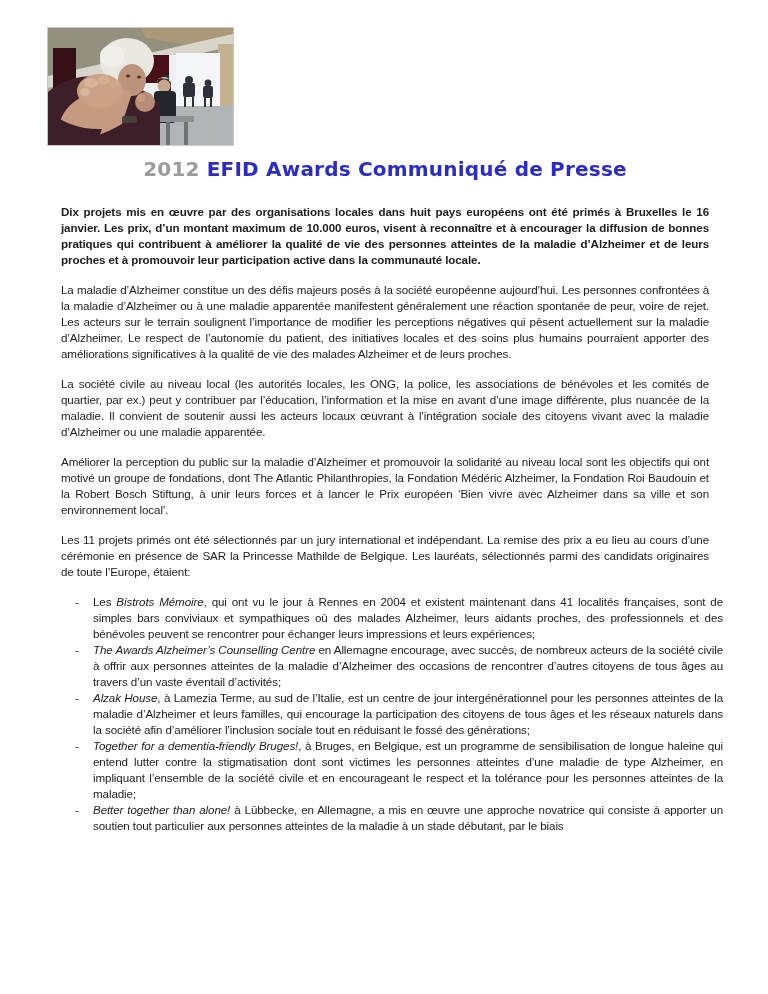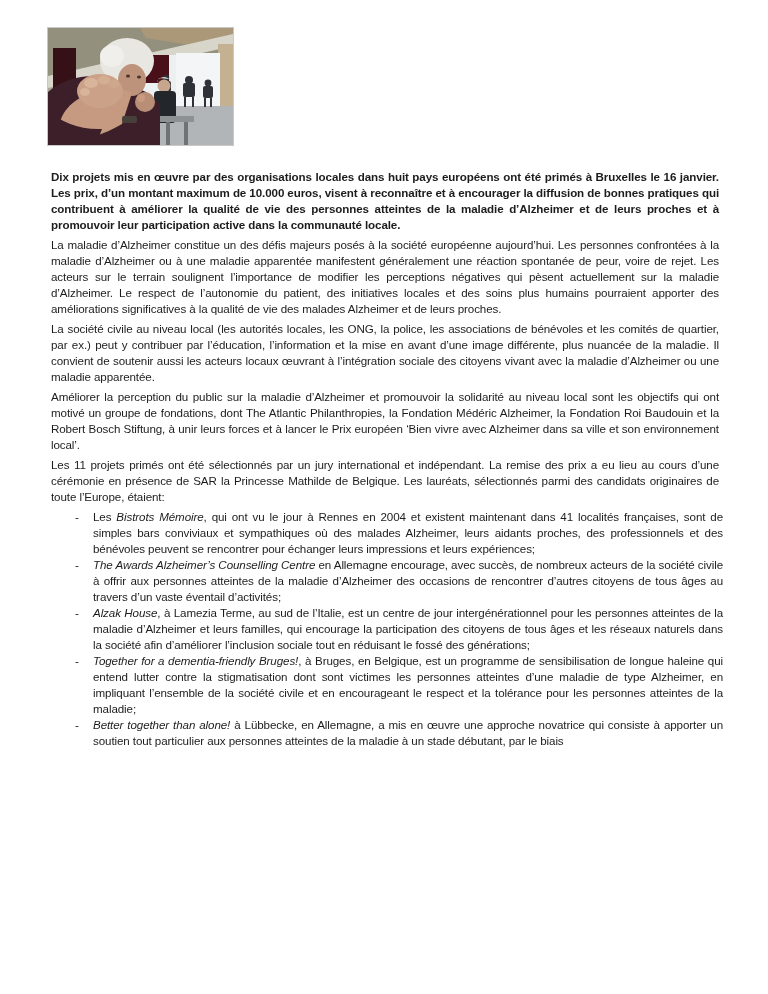--- a/index.html
+++ b/index.html
@@ -36,21 +36,21 @@
     padding:0 26px;letter-spacing:.1px;
   }
   .heading{
     margin:17px 0 0 0;text-align:center;font-size:15.5px;font-weight:bold;
     color:var(--c-navy);font-family:"DejaVu Sans",sans-serif;letter-spacing:.1px;
   }
   .body{
     margin-top:23px;font-size:11.6px;line-height:16px;color:var(--c-body);
     letter-spacing:-0.1px;
   }
-  .body p{margin:4px;text-align:justify;}
+  .body p{margin:14px;text-align:justify;}
   .lead{font-weight:bold;}
   .gap{margin-top:16px;}
   ul.winners{list-style:none;margin:0;padding:0 0 0 28px;}
   ul.winners li{display:flex;align-items:flex-start;}
   .marker{flex:0 0 18px;width:18px;}
   .li-text{flex:1;text-align:justify;}
   .it{font-style:italic;}
 </style>
 </head>
 <body>
@@ -115,20 +115,21 @@
       <ellipse cx="66" cy="56" rx="5" ry="4" fill="#cfa88c"></ellipse>
       <ellipse cx="37" cy="64" rx="5" ry="4" fill="#d8b49a"></ellipse>
 
       <rect x="74" y="88" width="15" height="7" rx="2" fill="#47403a"></rect>
 
       <path d="M0,117 L0,82 C12,94 32,102 54,101 L48,117 Z" fill="#3d1f2a"></path>
     </svg>
   </div>
 
 
+  <h1 class="title"><span class="year">2012</span><span>EFID Awards Communiqué de Presse</span></h1>
 
 
 
   <div class="body">
     <p class="lead">Dix projets mis en œuvre par des organisations locales dans huit pays européens ont été primés à Bruxelles le 16 janvier. Les prix, d’un montant maximum de 10.000 euros, visent à reconnaître et à encourager la diffusion de bonnes pratiques qui contribuent à améliorer la qualité de vie des personnes atteintes de la maladie d’Alzheimer et de leurs proches et à promouvoir leur participation active dans la communauté locale.</p>
     <p class="gap">La maladie d’Alzheimer constitue un des défis majeurs posés à la société européenne aujourd’hui. Les personnes confrontées à la maladie d’Alzheimer ou à une maladie apparentée manifestent généralement une réaction spontanée de peur, voire de rejet. Les acteurs sur le terrain soulignent l’importance de modifier les perceptions négatives qui pèsent actuellement sur la maladie d’Alzheimer. Le respect de l’autonomie du patient, des initiatives locales et des soins plus humains pourraient apporter des améliorations significatives à la qualité de vie des malades Alzheimer et de leurs proches.</p>
     <p>La société civile au niveau local (les autorités locales, les ONG, la police, les associations de bénévoles et les comités de quartier, par ex.) peut y contribuer par l’éducation, l’information et la mise en avant d’une image différente, plus nuancée de la maladie. Il convient de soutenir aussi les acteurs locaux œuvrant à l’intégration sociale des citoyens vivant avec la maladie d’Alzheimer ou une maladie apparentée.</p>
     <p class="gap">Améliorer la perception du public sur la maladie d’Alzheimer et promouvoir la solidarité au niveau local sont les objectifs qui ont motivé un groupe de fondations, dont The Atlantic Philanthropies, la Fondation Médéric Alzheimer, la Fondation Roi Baudouin et la Robert Bosch Stiftung, à unir leurs forces et à lancer le Prix européen ‘Bien vivre avec Alzheimer dans sa ville et son environnement local’.</p>
     <p class="gap">Les 11 projets primés ont été sélectionnés par un jury international et indépendant. La remise des prix a eu lieu au cours d’une cérémonie en présence de SAR la Princesse Mathilde de Belgique. Les lauréats, sélectionnés parmi des candidats originaires de toute l’Europe, étaient:</p>
 

